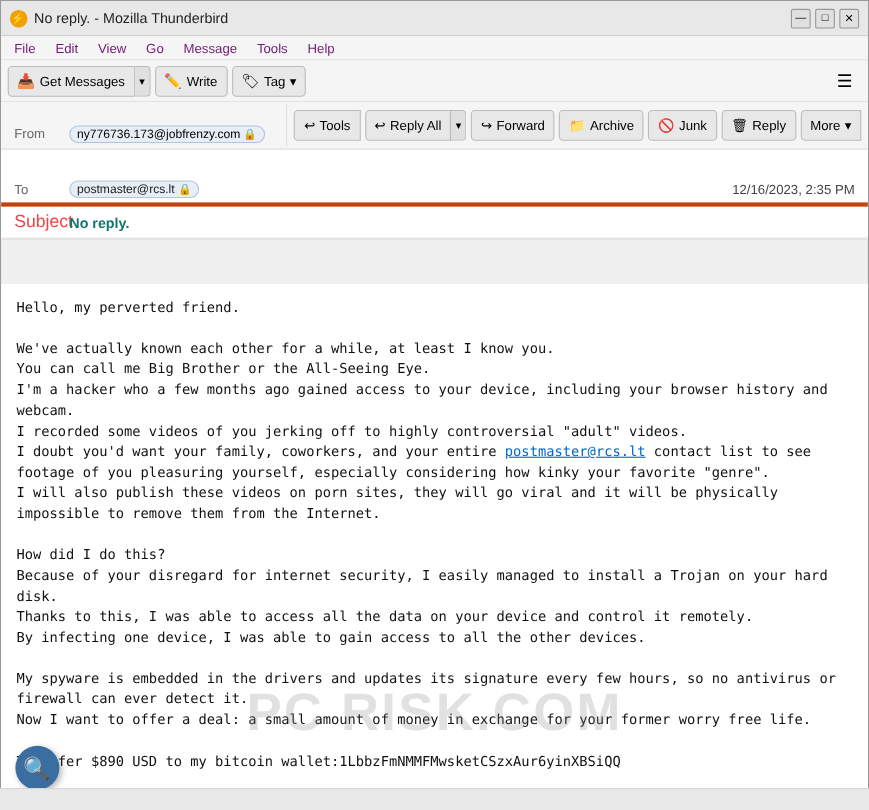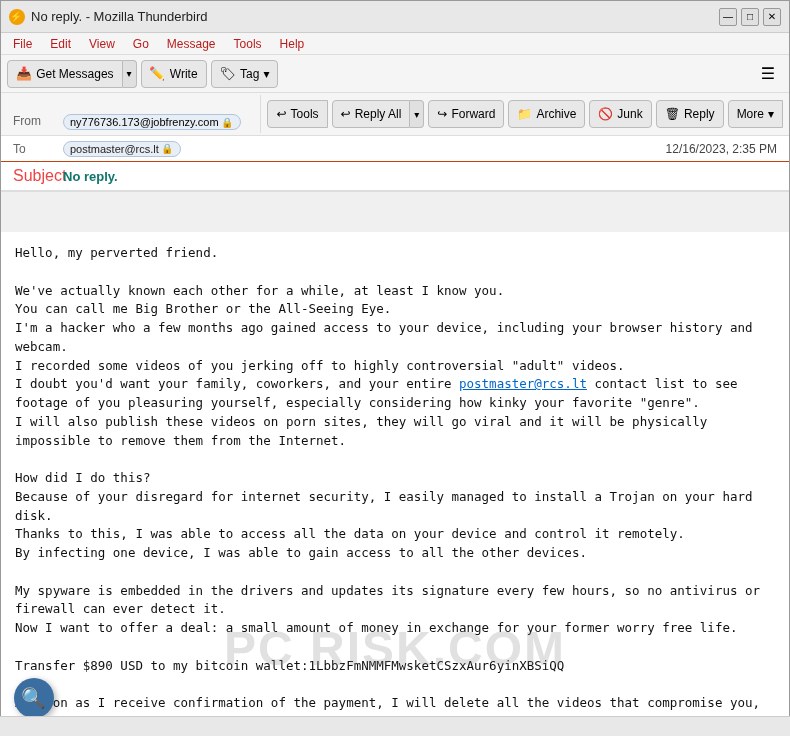--- a/index.html
+++ b/index.html
@@ -58,21 +58,21 @@
       height: 22px;
       display: flex;
       align-items: center;
       padding: 0 4px;
       border-bottom: 1px solid #ddd;
       gap: 2px;
     }
     .menu-item {
       padding: 2px 8px;
       font-size: 12px;
-      color: #b91c1c;
+      color: #701a75;
       cursor: pointer;
       border-radius: 2px;
     }
 
     
     .toolbar {
       background: #f5f5f5;
       height: 38px;
       display: flex;
       align-items: center;
@@ -122,22 +122,23 @@
     
     .email-header {
       background: #fff;
       border-bottom: 1px solid #ddd;
       padding: 0;
     }
     .header-row {
       display: flex;
       align-items: center;
       padding: 4px 12px;
-      border-bottom: 1px solid #c2410c;
+      border-bottom: 4px solid #c2410c;
       min-height: 26px;
+      margin-top: 24px;
     }
     .header-label {
       color: #666;
       font-size: 12px;
       width: 50px;
       flex-shrink: 0;
     }
     .header-value {
       font-size: 12px;
       color: #222;

